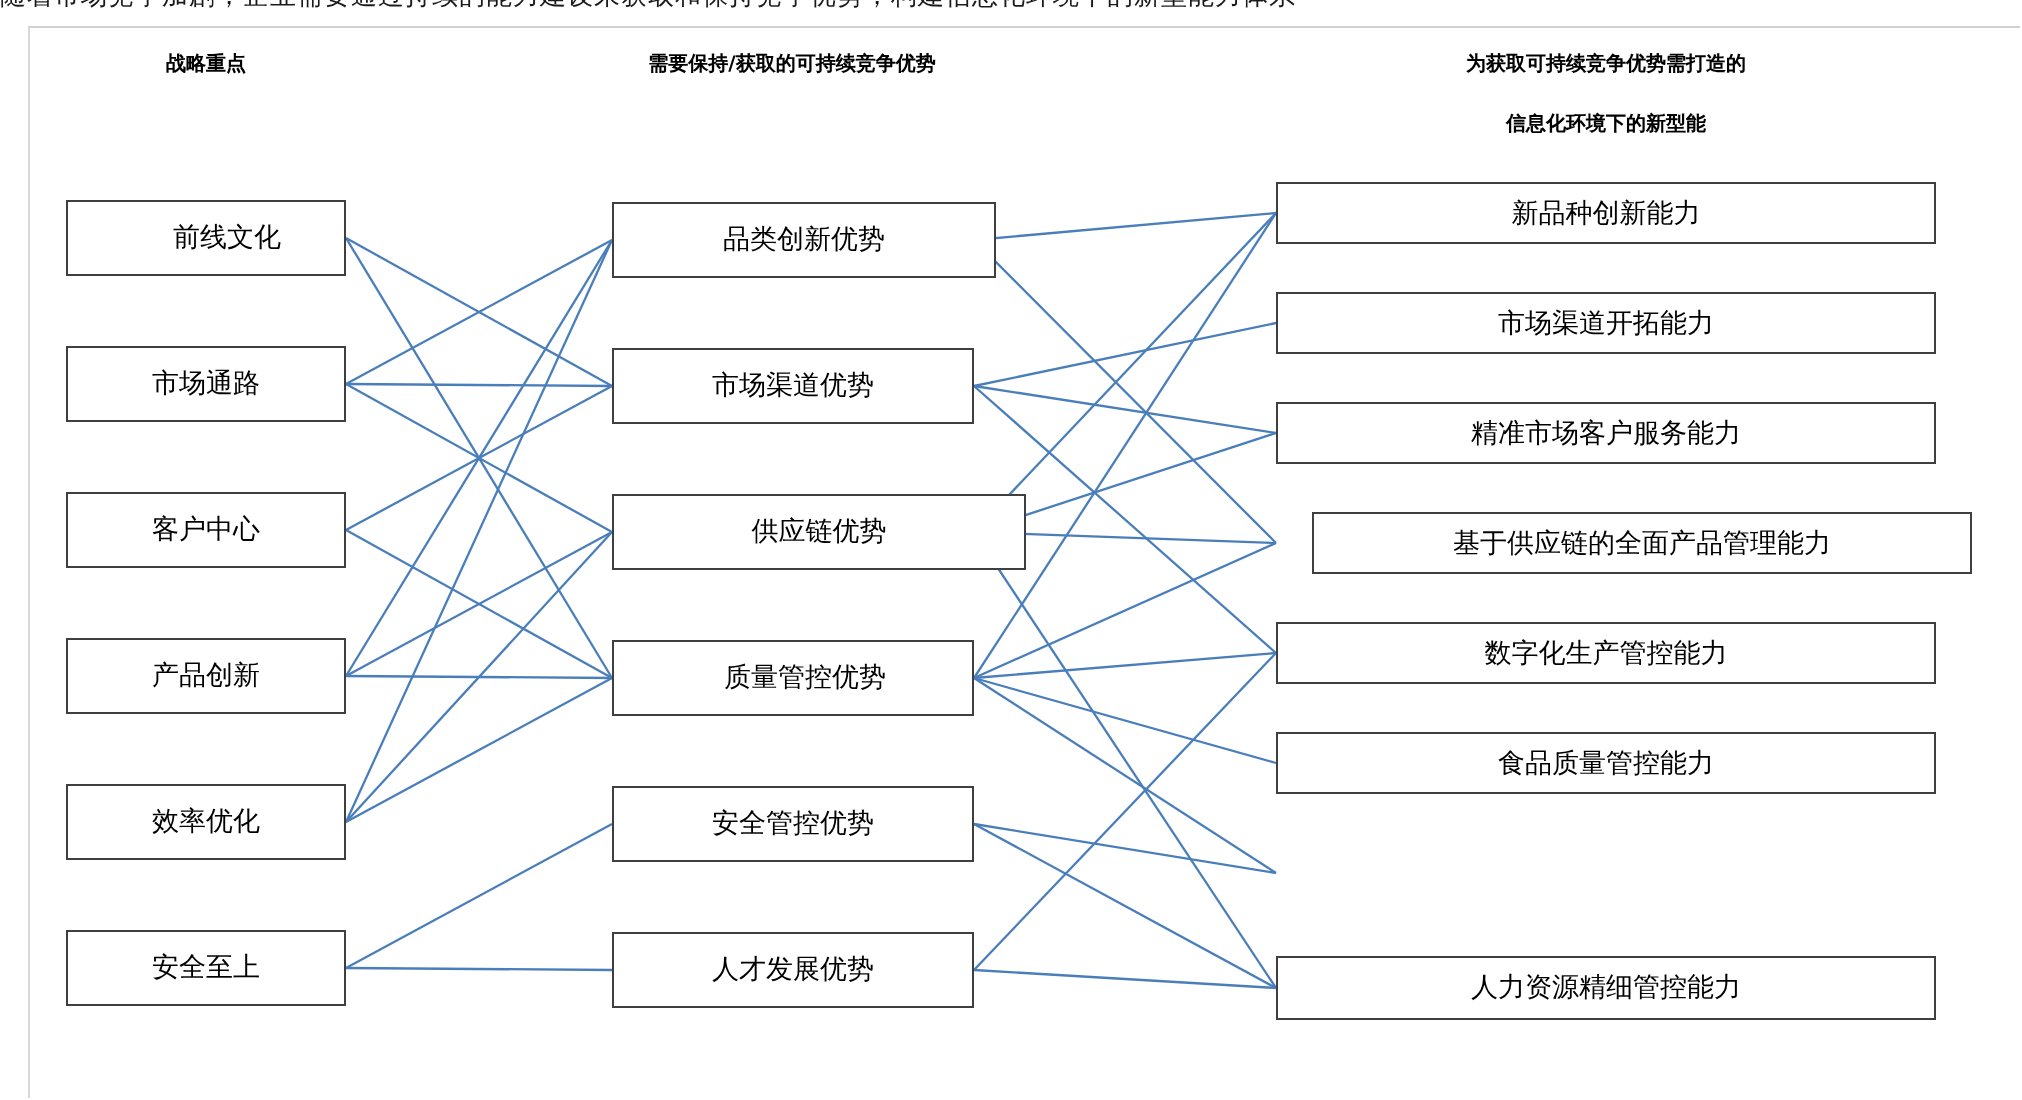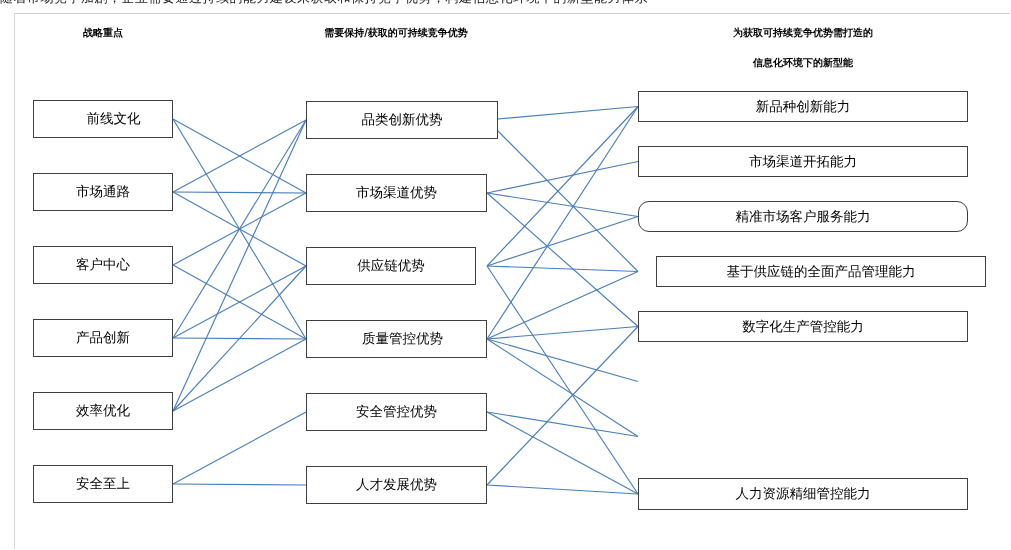--- a/index.html
+++ b/index.html
@@ -81,25 +81,26 @@
 
   <div class="node left" style="left:33px;top:100px;width:140px;height:38px;padding-left:21px;">前线文化</div>
   <div class="node left" style="left:33px;top:173px;width:140px;height:38px;">市场通路</div>
   <div class="node left" style="left:33px;top:246px;width:140px;height:38px;">客户中心</div>
   <div class="node left" style="left:33px;top:319px;width:140px;height:38px;">产品创新</div>
   <div class="node left" style="left:33px;top:392px;width:140px;height:38px;">效率优化</div>
   <div class="node left" style="left:33px;top:465px;width:140px;height:38px;">安全至上</div>
 
   <div class="node mid" style="left:306px;top:101px;width:192px;height:38px;">品类创新优势</div>
   <div class="node mid" style="left:306px;top:174px;width:181px;height:38px;">市场渠道优势</div>
-  <div class="node mid" style="left:306px;top:247px;width:170px;height:38px;">供应链优势</div>
+  <div class="node mid" style="left:306px;top:247px;width:207px;height:38px;">供应链优势</div>
   <div class="node mid" style="left:306px;top:320px;width:181px;height:38px;padding-left:12px;">质量管控优势</div>
   <div class="node mid" style="left:306px;top:393px;width:181px;height:38px;">安全管控优势</div>
   <div class="node mid" style="left:306px;top:466px;width:181px;height:38px;">人才发展优势</div>
 
   <div class="node right" style="left:638px;top:91px;width:330px;height:31px;">新品种创新能力</div>
   <div class="node right" style="left:638px;top:146px;width:330px;height:31px;">市场渠道开拓能力</div>
-  <div class="node right" style="left:638px;top:201px;width:330px;height:31px;border-radius:11px;">精准市场客户服务能力</div>
+  <div class="node right" style="left:638px;top:201px;width:330px;height:31px;">精准市场客户服务能力</div>
   <div class="node right" style="left:656px;top:256px;width:330px;height:31px;">基于供应链的全面产品管理能力</div>
   <div class="node right" style="left:638px;top:311px;width:330px;height:31px;">数字化生产管控能力</div>
+  <div class="node right" style="left:638px;top:366px;width:330px;height:31px;">食品质量管控能力</div>
   <div class="node right" style="left:638px;top:478px;width:330px;height:32px;">人力资源精细管控能力</div>
 
 </div>
 
 </body></html>

